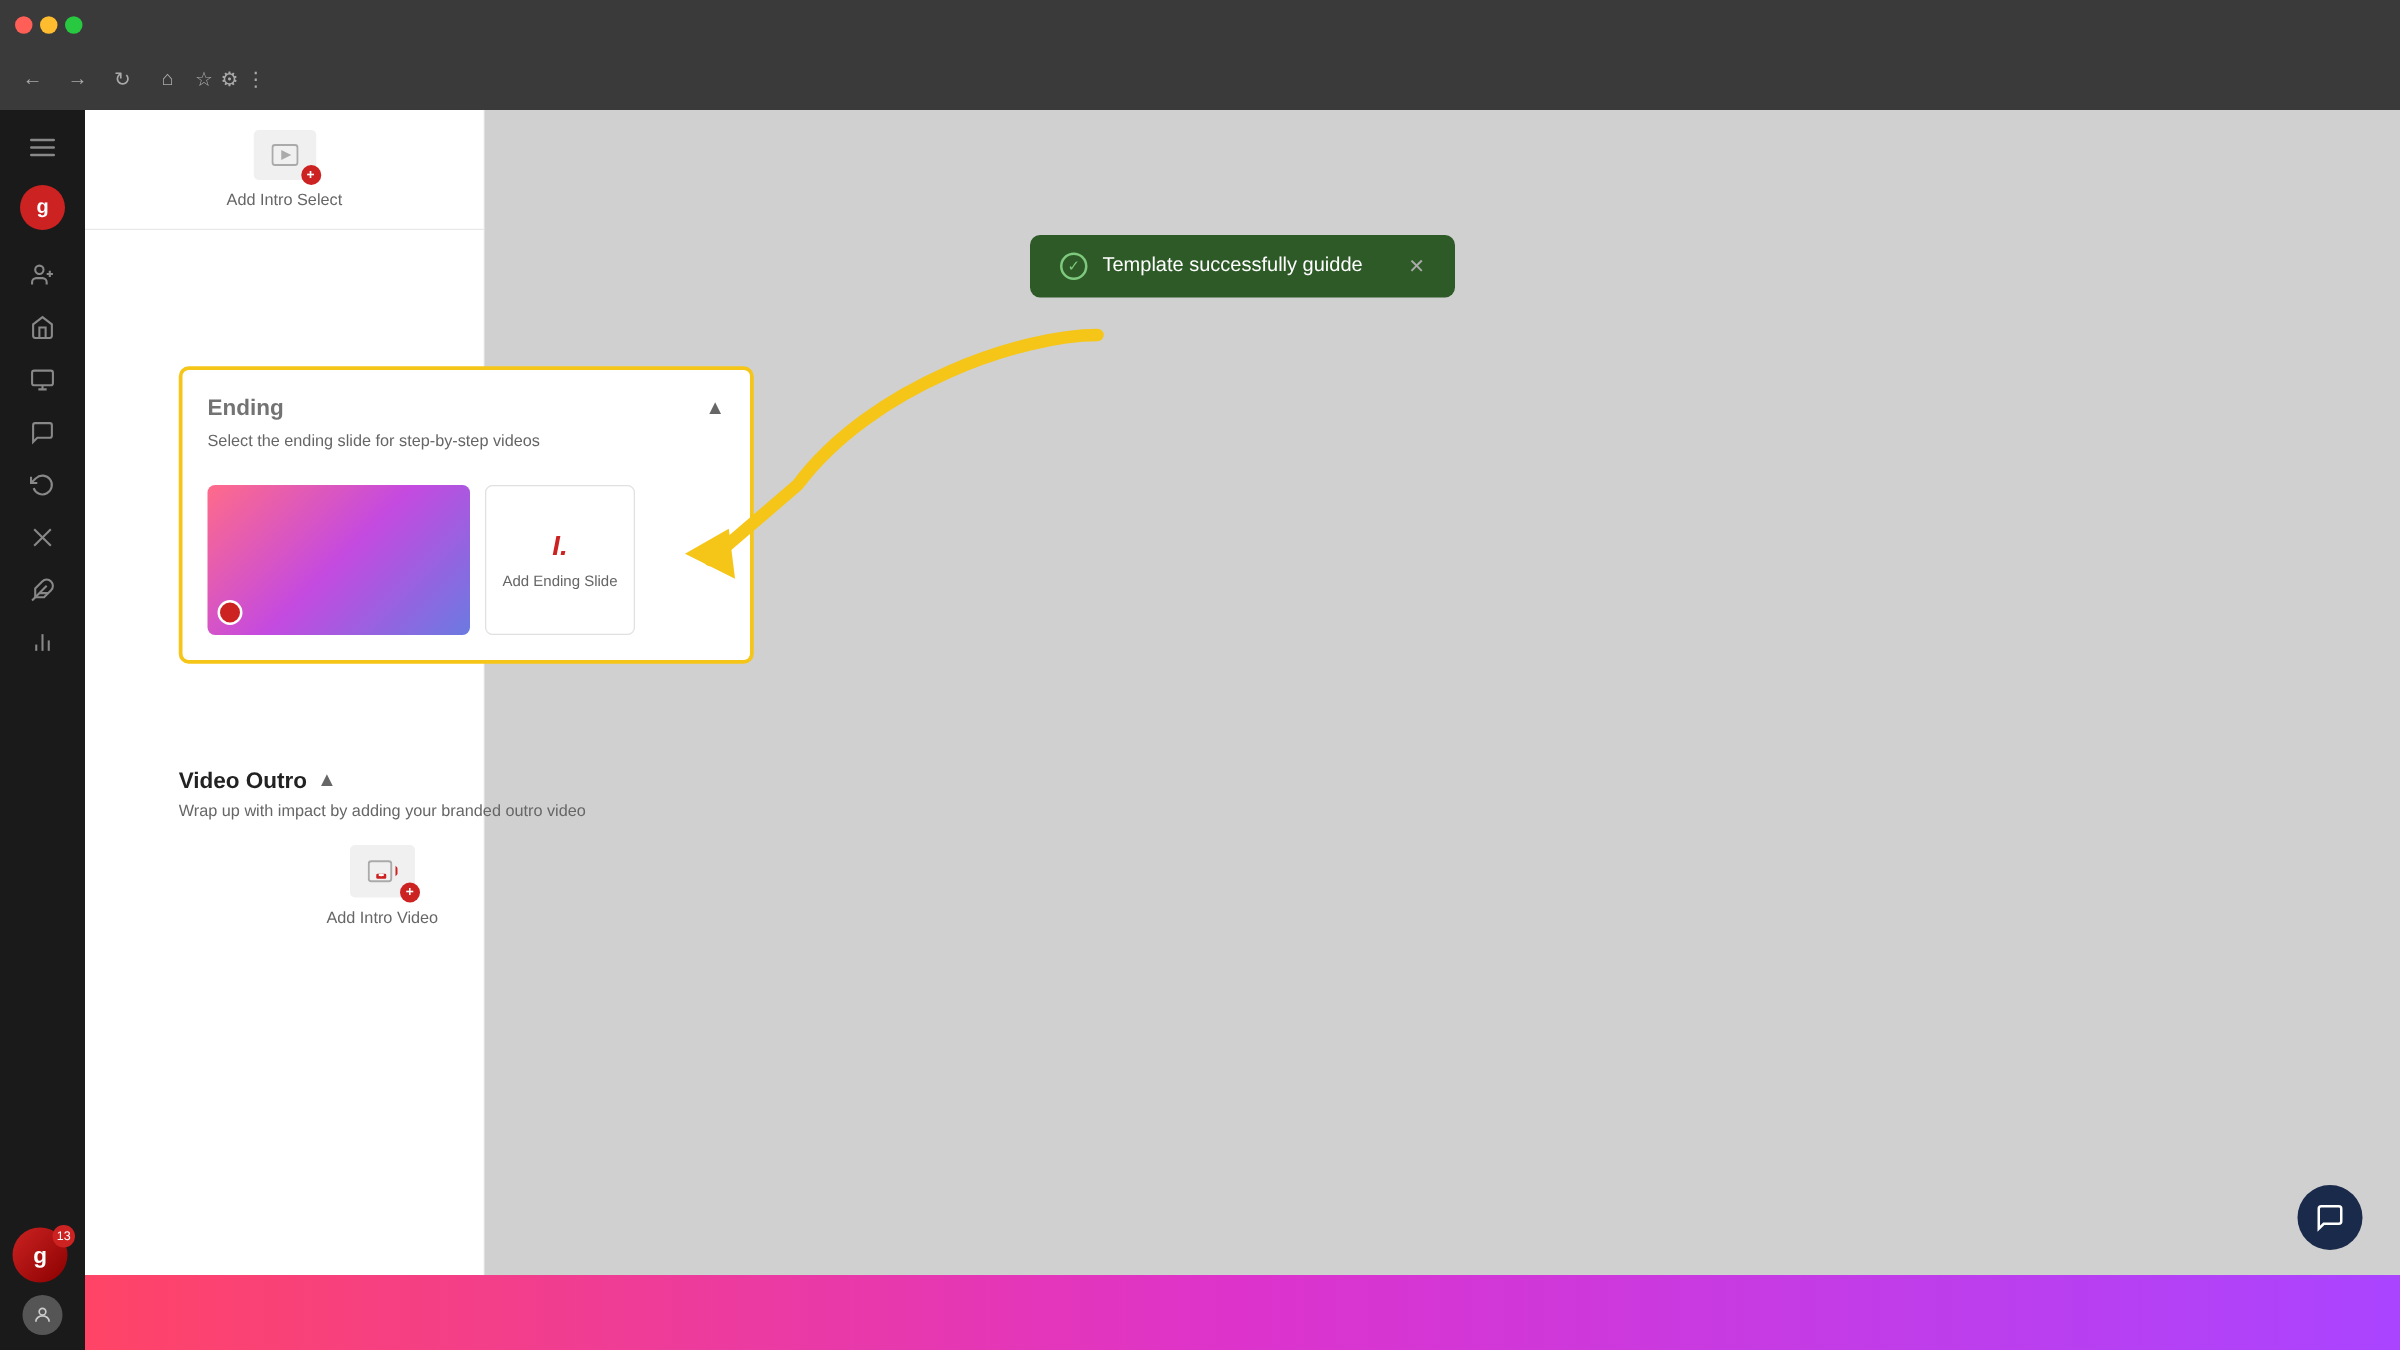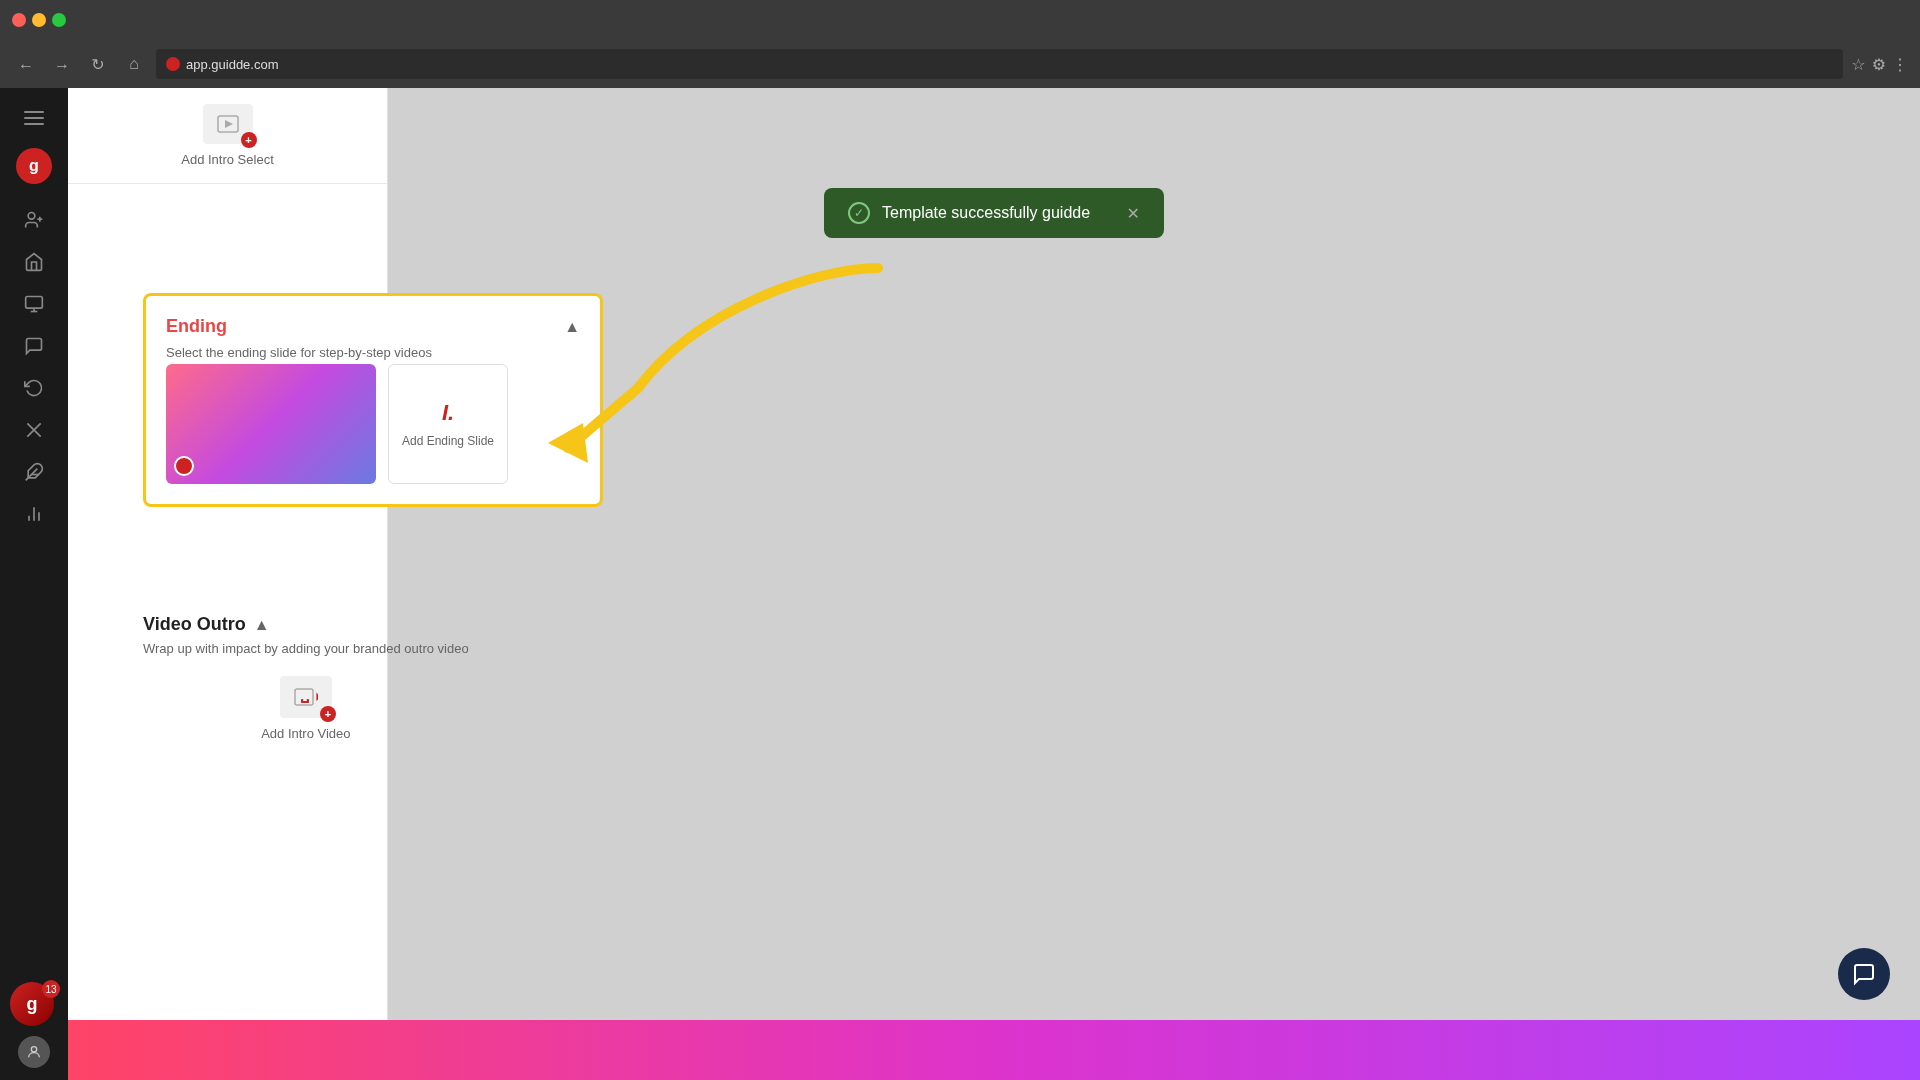--- a/index.html
+++ b/index.html
@@ -238,31 +238,31 @@
     }
     .ending-header {
       display: flex;
       align-items: center;
       justify-content: space-between;
       margin-bottom: 8px;
     }
     .ending-title {
       font-size: 18px;
       font-weight: 700;
-      color: #ef4444;
+      color: #737373;
     }
     .ending-collapse-btn {
       font-size: 18px;
       color: #666;
       cursor: pointer;
     }
     .ending-subtitle {
       font-size: 13px;
       color: #666;
-      margin-bottom: 4px;
+      margin-bottom: 28px;
     }
     .ending-slides {
       display: flex;
       gap: 12px;
     }
     .slide-thumbnail {
       width: 210px;
       height: 120px;
       border-radius: 6px;
       background: linear-gradient(135deg, #ff6b8a, #c44ae0, #6b7ae0);
@@ -426,24 +426,20 @@
       <div class="traffic-light tl-red"></div>
       <div class="traffic-light tl-yellow"></div>
       <div class="traffic-light tl-green"></div>
     </div>
   </div>
   <div class="browser-toolbar">
     <div class="nav-btn">←</div>
     <div class="nav-btn">→</div>
     <div class="nav-btn">↻</div>
     <div class="nav-btn">⌂</div>
-    <div class="address-bar">
-      <div class="address-bar-icon"></div>
-      <span class="address-text">app.guidde.com</span>
-    </div>
     <div class="toolbar-right">
       <span>☆</span>
       <span>⚙</span>
       <span>⋮</span>
     </div>
   </div>
 </div>
 
 <div class="main-layout">
 

